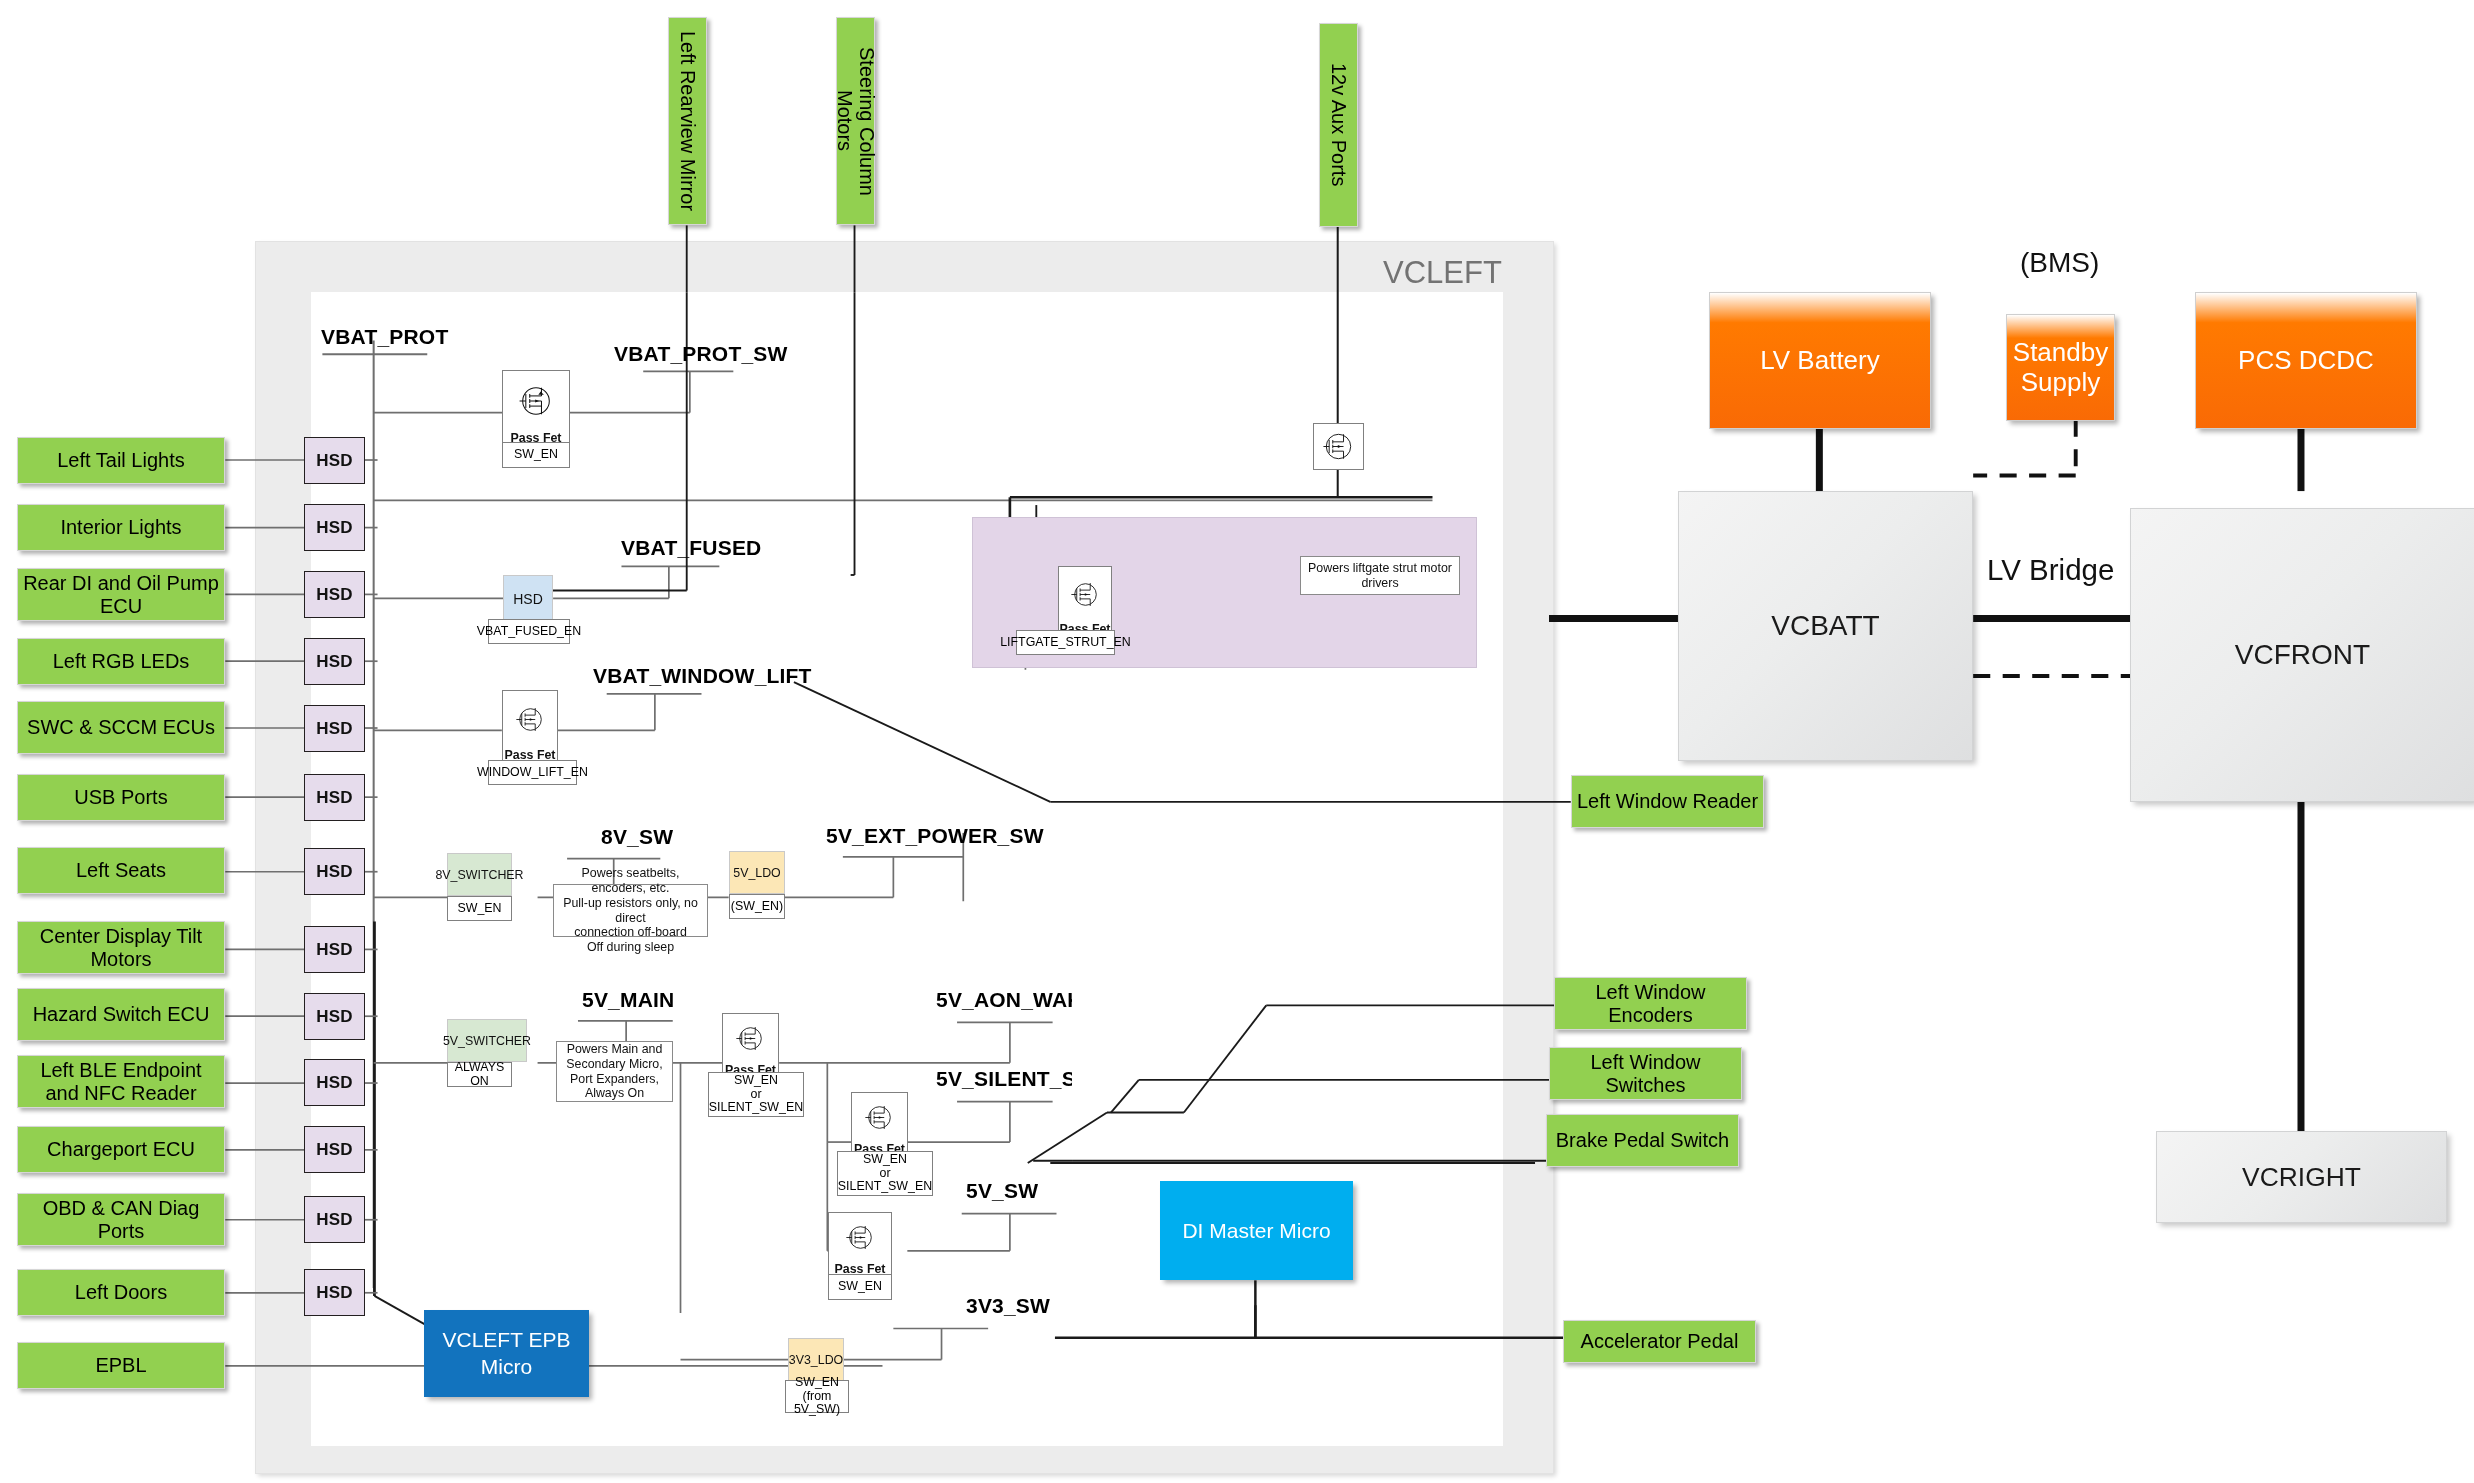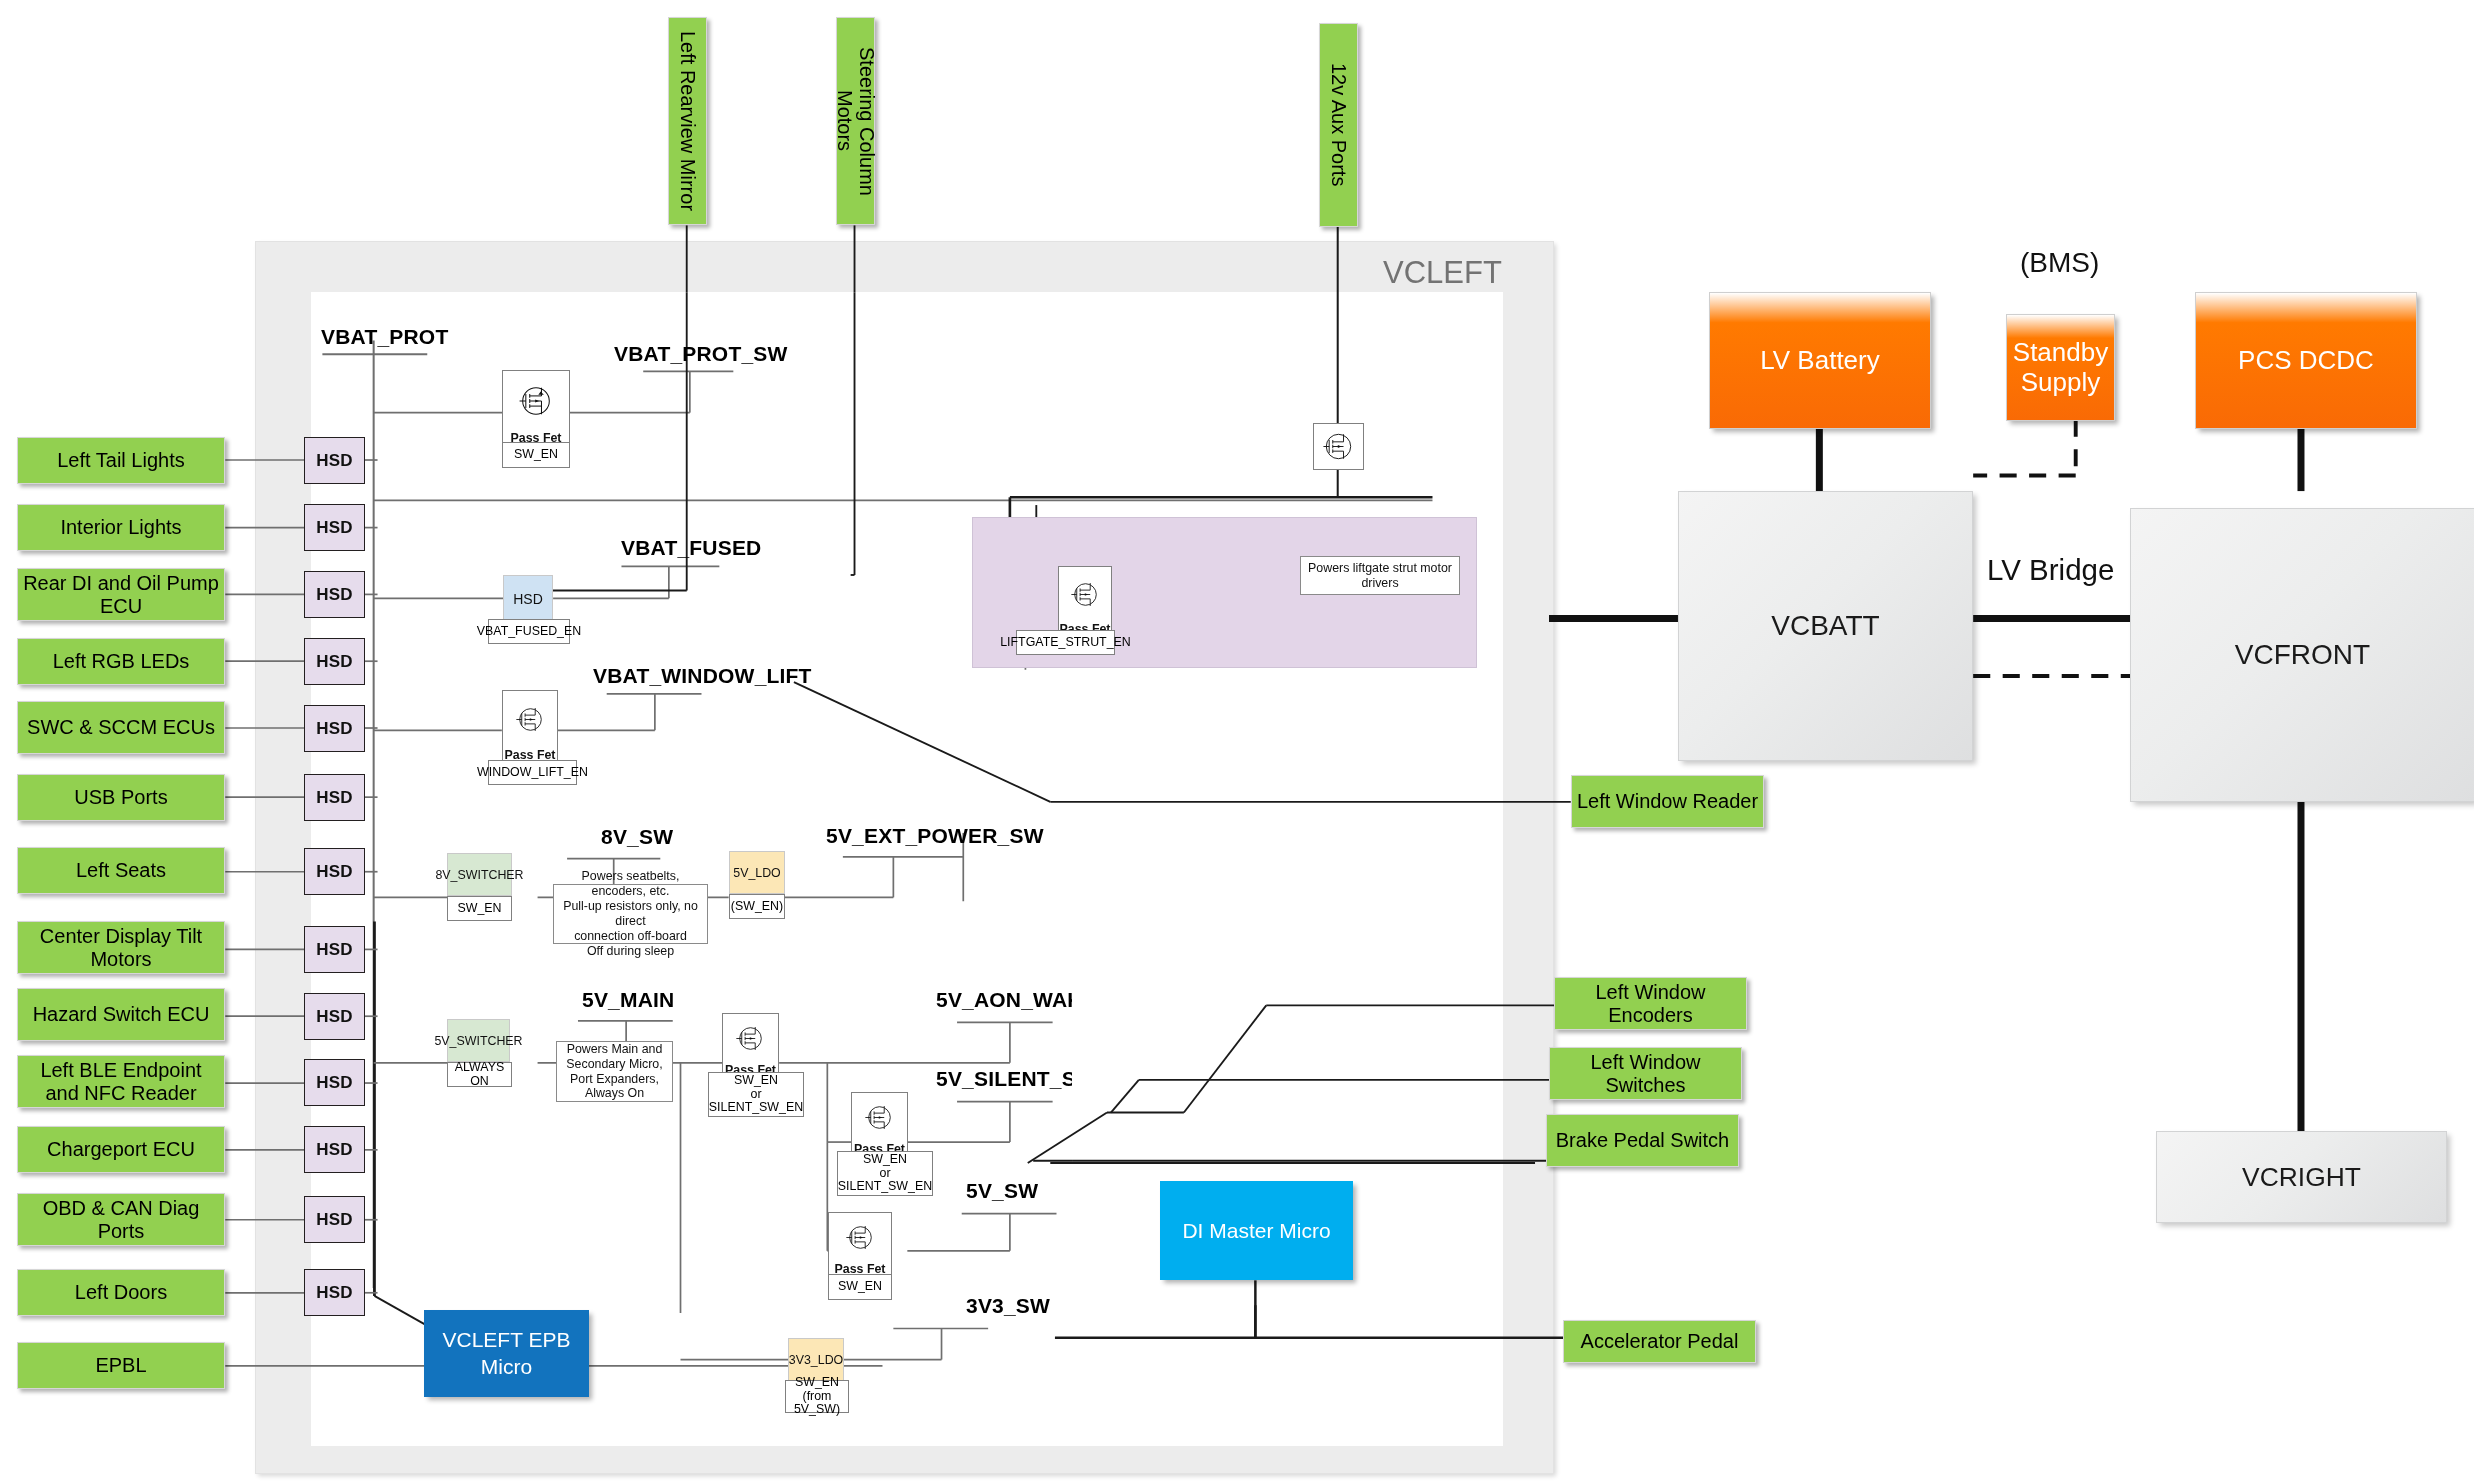--- a/index.html
+++ b/index.html
@@ -448,29 +448,29 @@
         <polygon points="22,21 27,23 22,25" fill="#111"></polygon>
       </svg>
     </div>
     <div class="cap">Pass Fet</div>
   </div>
   <div class="abs entag" style="left:1016px;top:630px;width:99px;height:25px;">LIFTGATE_STRUT_EN</div>
   <div class="abs note" style="left:1300px;top:556px;width:160px;height:39px;">Powers liftgate strut motor drivers</div>
 
   <div class="abs reg green-sw" style="left:447px;top:853px;width:65px;height:43px;">8V_SWITCHER</div>
   <div class="abs entag" style="left:447px;top:896px;width:65px;height:25px;">SW_EN</div>
-  <div class="abs note" style="left:553px;top:884px;width:155px;height:60px;white-space:pre-line;">Powers seatbelts, encoders, etc.
+  <div class="abs note" style="left:553px;top:884px;width:155px;height:53px;white-space:pre-line;">Powers seatbelts, encoders, etc.
 Pull-up resistors only, no direct
 connection off-board
 Off during sleep</div>
 
   <div class="abs reg amber" style="left:729px;top:851px;width:56px;height:43px;">5V_LDO</div>
   <div class="abs entag" style="left:729px;top:894px;width:56px;height:25px;">(SW_EN)</div>
 
-  <div class="abs reg green-sw" style="left:447px;top:1019px;width:63px;height:43px;">5V_SWITCHER</div>
+  <div class="abs reg green-sw" style="left:447px;top:1019px;width:80px;height:43px;">5V_SWITCHER</div>
   <div class="abs entag" style="left:447px;top:1062px;width:65px;height:25px;">ALWAYS ON</div>
   <div class="abs note" style="left:556px;top:1041px;width:117px;height:61px;white-space:pre-line;">Powers Main and
 Secondary Micro,
 Port Expanders,
 Always On</div>
 
   <div class="abs fet" style="left:722px;top:1013px;width:57px;height:67px;">
     <div class="sym">
       <svg width="31" height="31" viewBox="0 0 46 46">
         <circle cx="23" cy="23" r="16" fill="none" stroke="#111" stroke-width="1.3"></circle>

